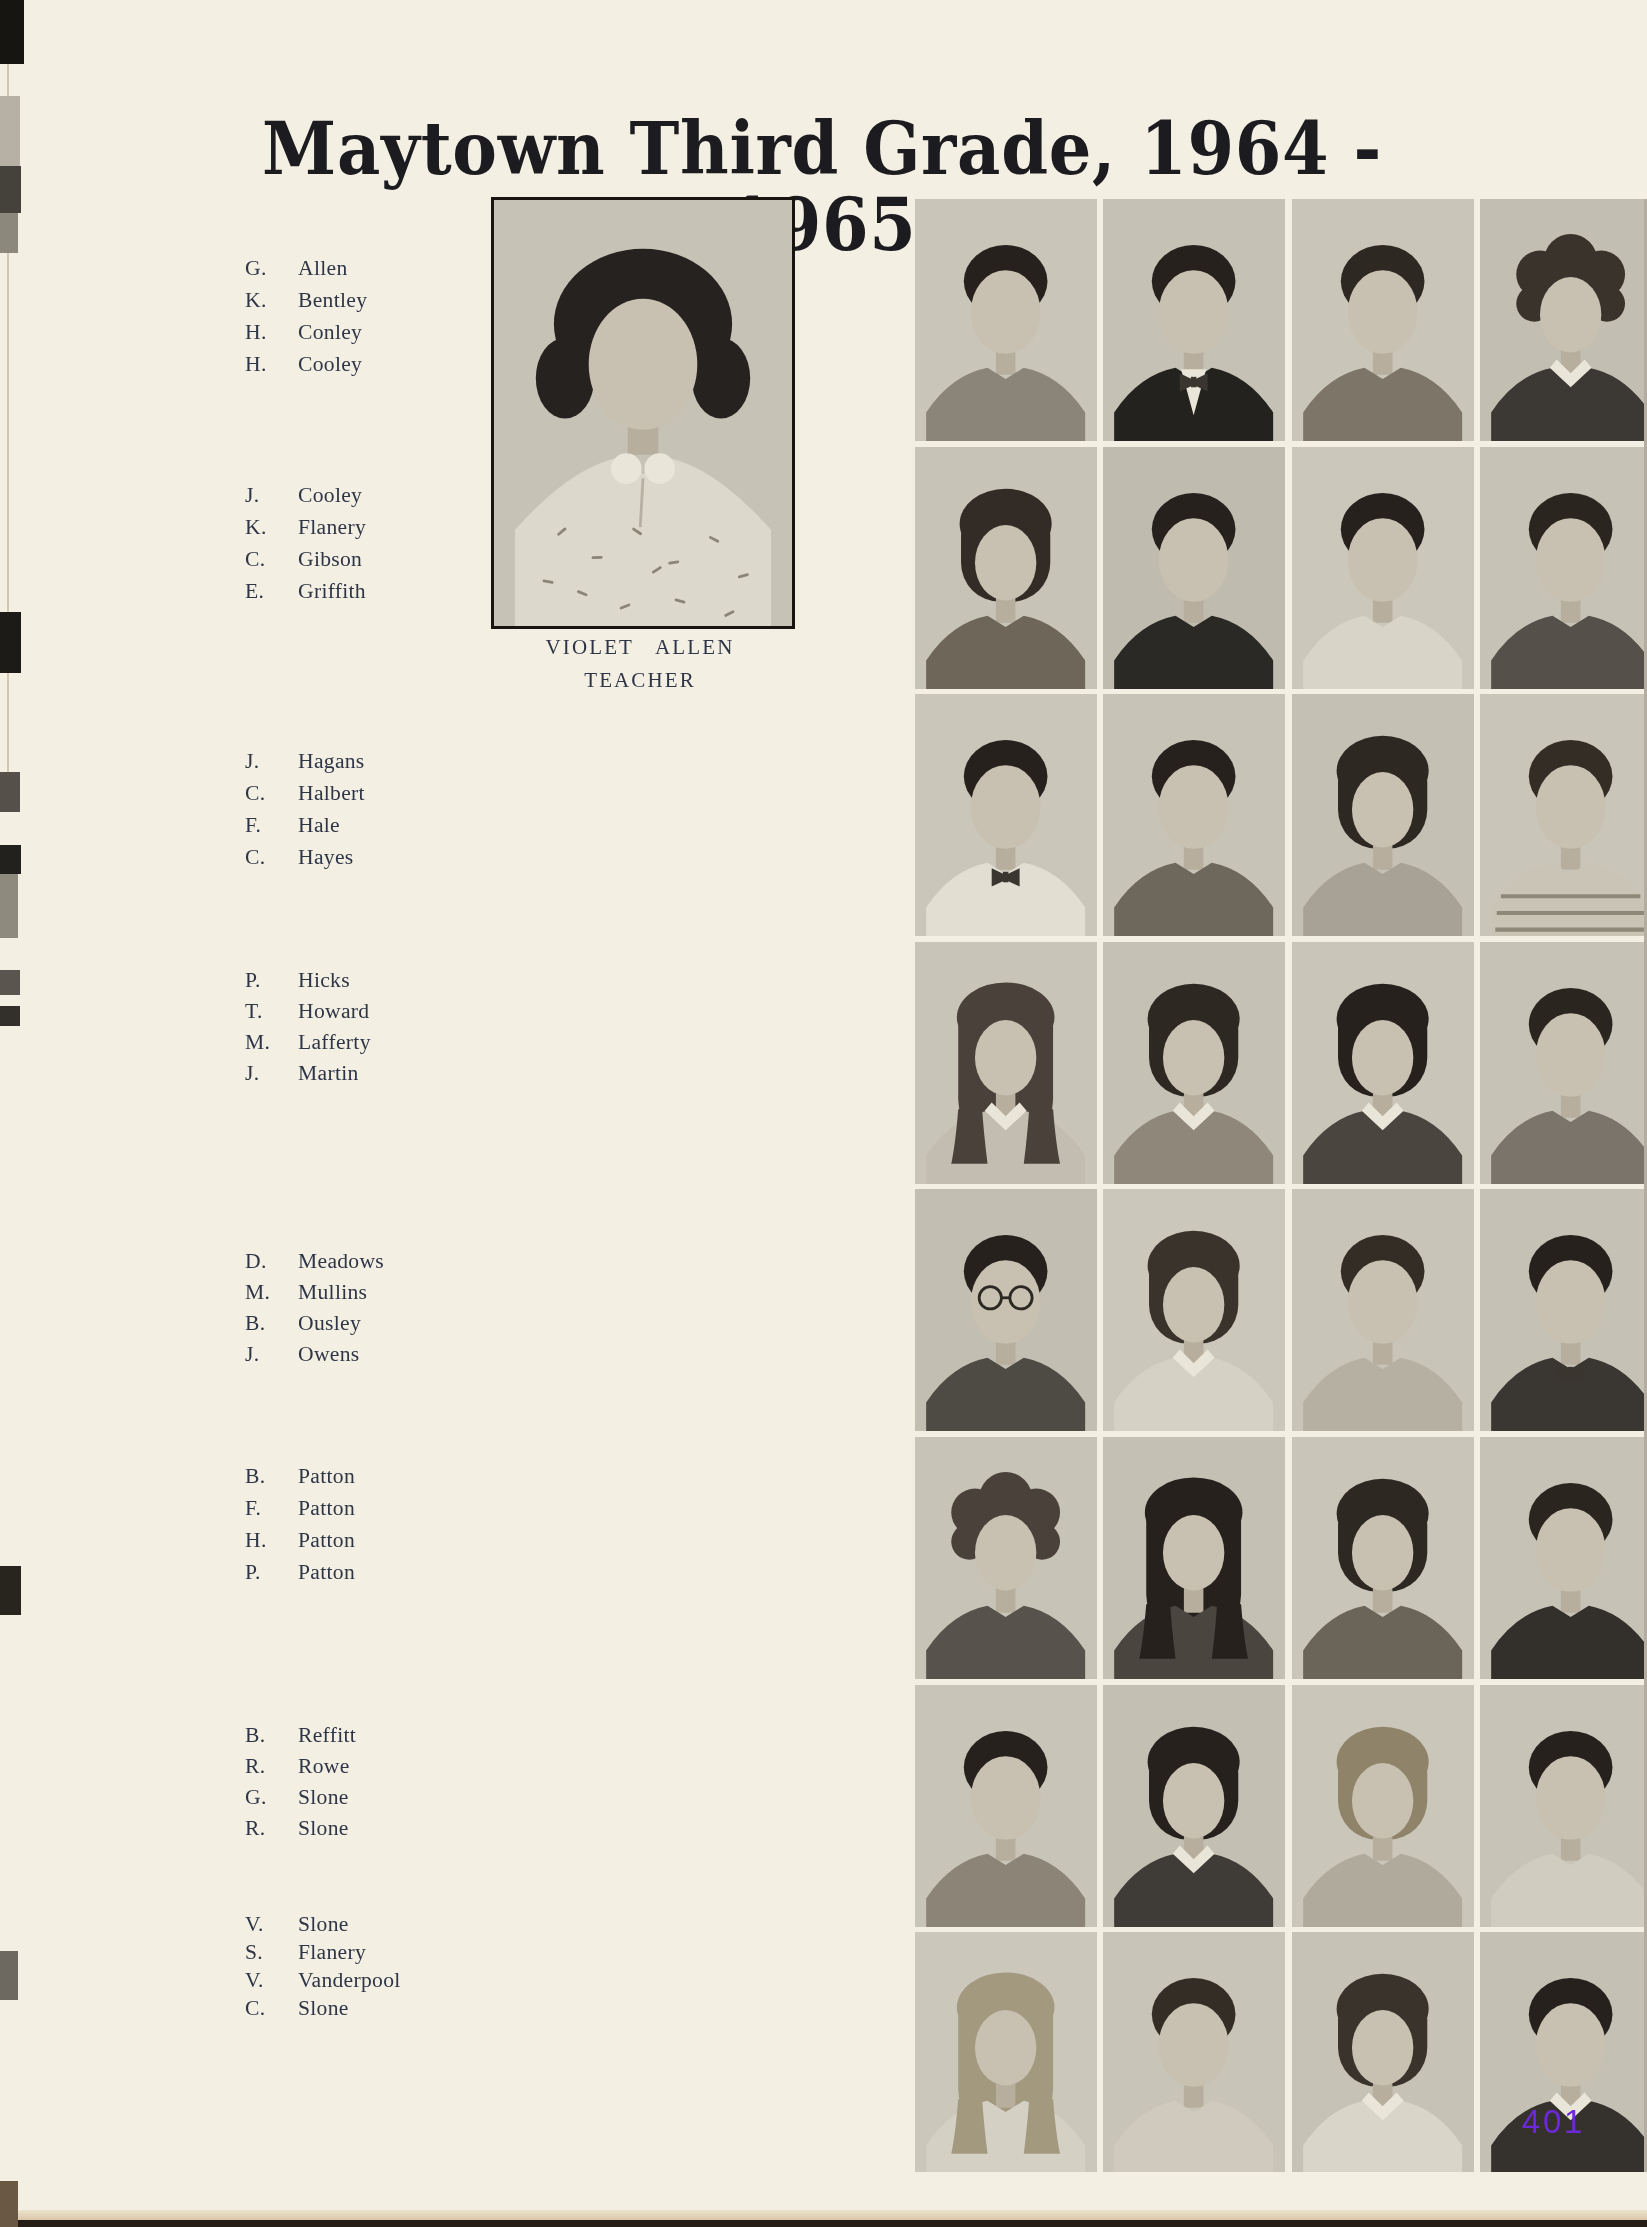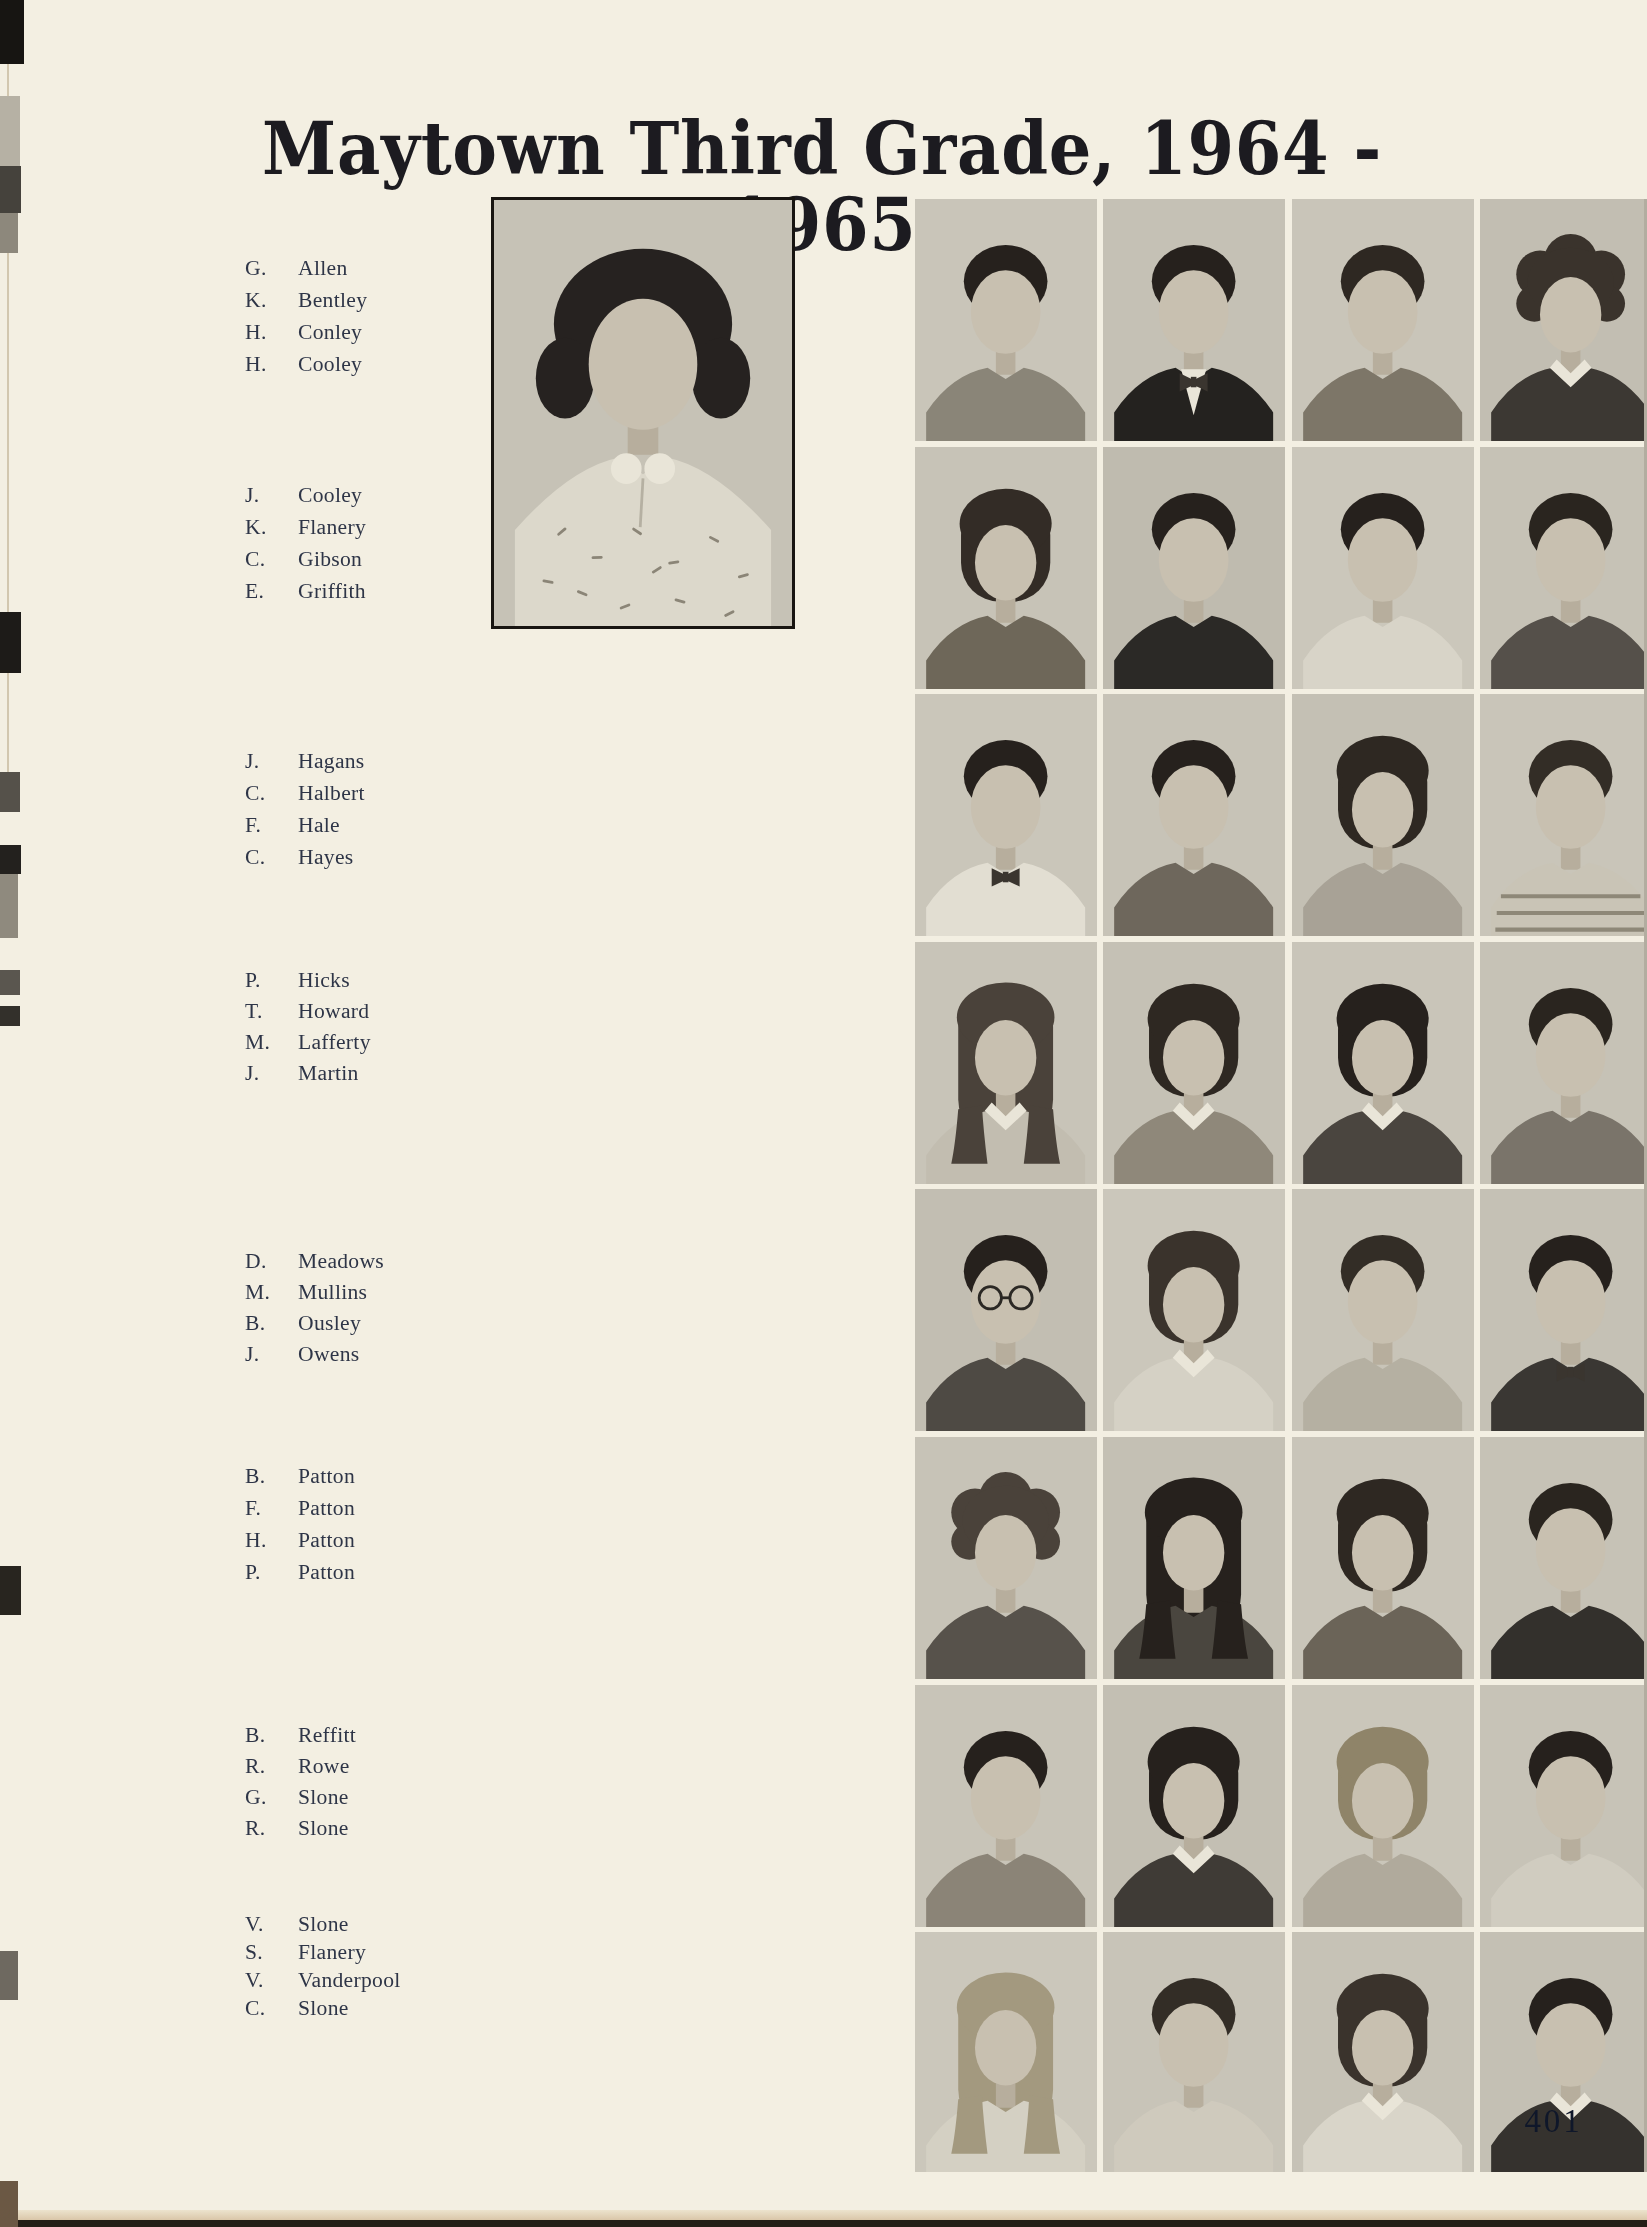--- a/index.html
+++ b/index.html
@@ -70,22 +70,22 @@
     left:1644px;top:199px;width:2.8px;height:1973px;
     background:#b2ada0;
   }
   .page-number{
     position:absolute;
     left:1498px;top:2103px;
     width:111px;
     text-align:center;
     font-size:33px;
     letter-spacing:2.8px;
-    color:#0f172a;
-    font-family:Liberation Serif, serif;
+    color:#6d28d9;
+    font-family:Liberation Sans, sans-serif;
   }
   .artifact{position:absolute;}
   .bottom-edge-tan{
     position:absolute;left:0;top:2210px;width:1647px;height:11px;
     background:linear-gradient(#e9dec4,#cdb18b);
     opacity:.7;
   }
   .bottom-edge-dark{
     position:absolute;left:0;top:2220px;width:1647px;height:7.7px;
     background:#241e16;
@@ -124,20 +124,24 @@
         <rect x="260" y="572" width="16" height="4" rx="2" fill="#8b8577" transform="rotate(16 260 572)"></rect>
         <rect x="330" y="596" width="16" height="4" rx="2" fill="#8b8577" transform="rotate(-27 330 596)"></rect>
         <rect x="70" y="545" width="16" height="4" rx="2" fill="#8b8577" transform="rotate(10 70 545)"></rect>
         <rect x="226" y="534" width="16" height="4" rx="2" fill="#8b8577" transform="rotate(-33 226 534)"></rect>
   <circle cx="190" cy="386" r="22" fill="#e9e5d8"></circle>
   <circle cx="238" cy="386" r="22" fill="#e9e5d8"></circle>
   <line x1="214" y1="400" x2="210" y2="470" stroke="#b5b0a2" stroke-width="4"></line>
       </svg>
   </div>
 
+  <div class="teacher-caption">
+    <div class="t-name">VIOLET ALLEN</div>
+    <div class="t-role">TEACHER</div>
+  </div>
 
   <div class="roster" id="roster">
       <div class="roster-group" style="top: 252px;">
         <div class="roster-line" style="line-height: 32px;">
           <span class="ini">G.</span>
           <span>Allen</span>
         </div>
         <div class="roster-line" style="line-height: 32px;">
           <span class="ini">K.</span>
           <span>Bentley</span>

